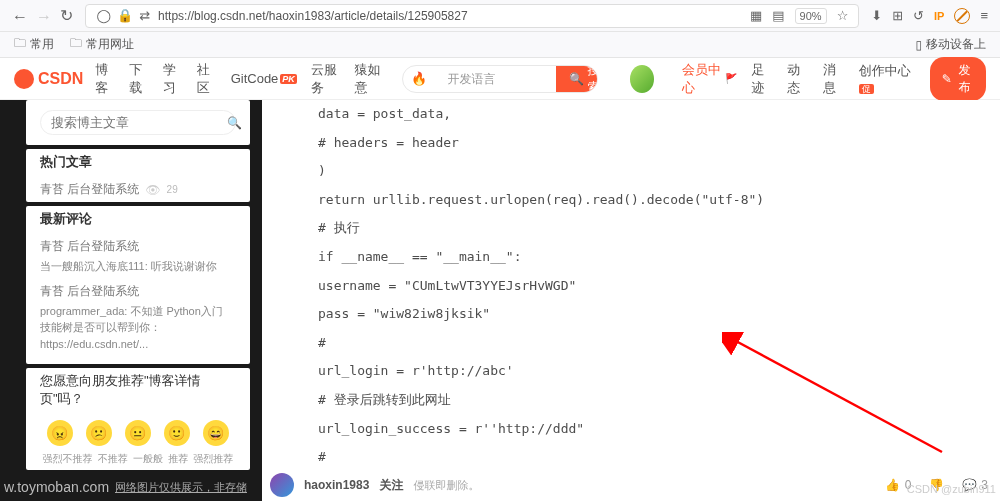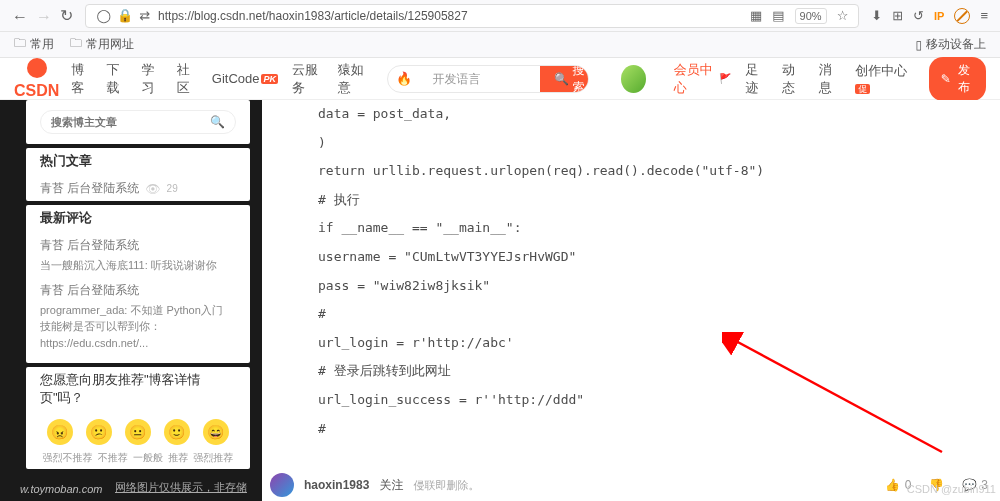--- a/index.html
+++ b/index.html
@@ -18,21 +18,21 @@
     .ip-icon { color: #ff8c00; font-size: 11px; font-weight: bold; }
     .block-circle { width: 16px; height: 16px; border: 1.5px solid #d97706; border-radius: 50%; position: relative; }
     .block-circle::after { content: ''; position: absolute; width: 100%; height: 1.5px; background: #d97706; top: 50%; left: 0; transform: translateY(-50%) rotate(-45deg); }
     
     .bookmarks-bar { height: 26px; display: flex; align-items: center; padding: 0 14px; gap: 16px; background: #f9f9fb; border-bottom: 1px solid #e5e5e5; font-size: 12px; color: #555; }
     .bm-item { display: flex; align-items: center; gap: 4px; cursor: pointer; }
     .bm-right { margin-left: auto; }
     
     
     .csdn-header { height: 42px; display: flex; align-items: center; padding: 0 14px; gap: 12px; border-bottom: 1px solid #eee; background: #fff; }
-    .csdn-logo { display: flex; align-items: center; gap: 4px; font-weight: bold; color: #fc5531; font-size: 16px; flex-direction: column; }
+    .csdn-logo { display: flex; align-items: center; gap: 4px; font-weight: bold; color: #fc5531; font-size: 16px; }
     .csdn-logo-icon { width: 20px; height: 20px; background: #fc5531; border-radius: 50%; display: inline-block; }
     .nav-links { display: flex; gap: 14px; font-size: 13px; color: #555; }
     .nav-links span { cursor: pointer; }
     .gitcode { display: flex; align-items: center; gap: 2px; }
     .pk-badge { background: #fc5531; color: #fff; font-size: 9px; padding: 0 2px; border-radius: 2px; font-style: italic; font-weight: bold; }
     .search-box { display: flex; align-items: center; height: 28px; background: #fff; border: 1px solid #e8e8e8; border-radius: 14px; overflow: hidden; margin-left: 6px; }
     .search-input { border: none; outline: none; padding: 0 12px; font-size: 12px; width: 120px; background: transparent; }
     .fire { color: #fc5531; padding: 0 8px; font-size: 13px; }
     .search-input::placeholder { color: #999; }
     .search-btn { background: #fc5531; color: #fff; border: none; height: 28px; padding: 0 14px; font-size: 12px; display: flex; align-items: center; gap: 3px; cursor: pointer; }
@@ -44,21 +44,21 @@
     .hot-cap { background: #fc5531; color: #fff; font-size: 9px; padding: 0 3px; border-radius: 2px; }
     .publish-btn { background: #fc5531; color: #fff; border: none; border-radius: 14px; padding: 5px 12px; font-size: 12px; cursor: pointer; display: flex; align-items: center; gap: 3px; }
     
     
     .content-area { display: flex; height: calc(100% - 100px); background: #1a1a1a; }
     .gutter { width: 26px; background: #1a1a1a; }
     .sidebar { width: 224px; display: flex; flex-direction: column; gap: 4px; }
     .side-card { background: #fff; border-radius: 2px; padding: 4px 14px; font-size: 12px; }
     .side-card.tight { padding: 10px 14px; }
     .search-card { display: flex; align-items: center; border: 1px solid #eee; border-radius: 14px; padding: 4px 10px; }
-    .search-card input { border: none; outline: none; flex: 1; font-size: 11px; background: transparent; font-weight: bold; }
+    .search-card input { border: none; outline: none; flex: 1; font-size: 13px; background: transparent; }
     .card-title { font-weight: bold; color: #333; font-size: 13px; margin-bottom: 10px; }
     .hot-item { color: #777; font-size: 12px; display: flex; align-items: center; gap: 6px; }
     .hot-item .views { color: #bbb; font-size: 10px; }
     .comment-item { margin-bottom: 8px; }
     .comment-title { color: #777; font-size: 12px; margin-bottom: 3px; }
     .comment-body { color: #888; font-size: 11px; line-height: 1.5; }
     .rec-title { color: #333; font-size: 13px; margin-bottom: 12px; }
     .emoji-row { display: flex; justify-content: space-around; margin-bottom: 6px; }
     .emoji { width: 26px; height: 26px; border-radius: 50%; background: #ffd93d; display: flex; align-items: center; justify-content: center; font-size: 14px; position: relative; }
     .emoji-labels { display: flex; justify-content: space-around; font-size: 10px; color: #999; }
@@ -66,25 +66,25 @@
     .article-area { flex: 1; background: #fff; padding: 0 24px; font-size: 13px; color: #4d4d4d; line-height: 2.2; overflow: hidden; position: relative; }
     .code-line { font-family: Consolas, monospace; margin-left: 32px; }
     
     
     .red-arrow { position: absolute; top: 232px; left: 460px; pointer-events: none; }
     .red-arrow svg { width: 230px; height: 130px; }
     
     
     .bottom-bar { position: absolute; bottom: 4px; left: 270px; right: 12px; display: flex; align-items: center; gap: 10px; font-size: 12px; color: #555; }
     .author-avatar { width: 24px; height: 24px; border-radius: 50%; background: linear-gradient(135deg,#8e44ad,#3498db); }
-    .follow-label { color: #555; }
+    .follow-label { color: #555; font-weight: bold; }
     .stats { margin-left: auto; display: flex; gap: 18px; color: #999; align-items: center; }
     .stats span { display: flex; align-items: center; gap: 4px; }
     
-    .watermark-left { position: absolute; bottom: 6px; left: 20px; font-size: 11px; color: #bbb; font-style: italic; }
+    .watermark-left { position: absolute; bottom: 6px; left: 4px; font-size: 14px; color: #bbb; }
     .watermark-right { position: absolute; bottom: 6px; right: 4px; font-size: 11px; color: #ccc; }
     .disclaimer { position: absolute; bottom: 6px; left: 115px; font-size: 11px; color: #aaa; text-decoration: underline; }
   </style>
 </head>
 <body>
 
 <div class="browser-toolbar">
   <div class="nav-btns">
     <span class="nav-btn">←</span>
     <span class="nav-btn disabled">→</span>
@@ -220,20 +220,21 @@
         <span>一般般</span>
         <span>推荐</span>
         <span>强烈推荐</span>
       </div>
     </div>
 
   </div>
   <div class="gutter" style="width:12px"></div>
   <div class="article-area">
     <div class="code-line">data = post_data,</div>
+    <div class="code-line"># headers = header</div>
     <div class="code-line">)</div>
     <div class="code-line">return urllib.request.urlopen(req).read().decode("utf-8")</div>
     <div class="code-line"># 执行</div>
     <div class="code-line">if __name__ == "__main__":</div>
     <div class="code-line">username = "CUmLtwVT3YYEJsrHvWGD"</div>
     <div class="code-line">pass = "wiw82iw8jksik"</div>
     <div class="code-line">#</div>
     <div class="code-line">url_login = r'http://abc'</div>
     <div class="code-line"># 登录后跳转到此网址</div>
     <div class="code-line">url_login_success = r''http://ddd"</div>

